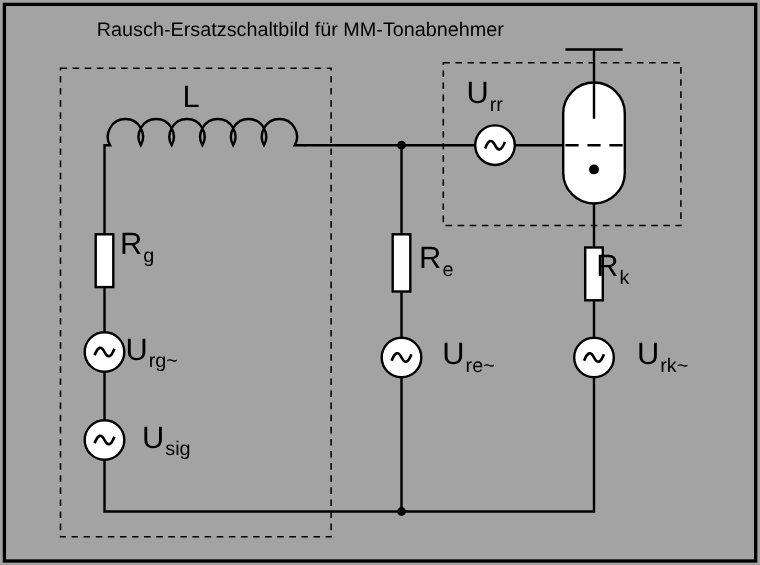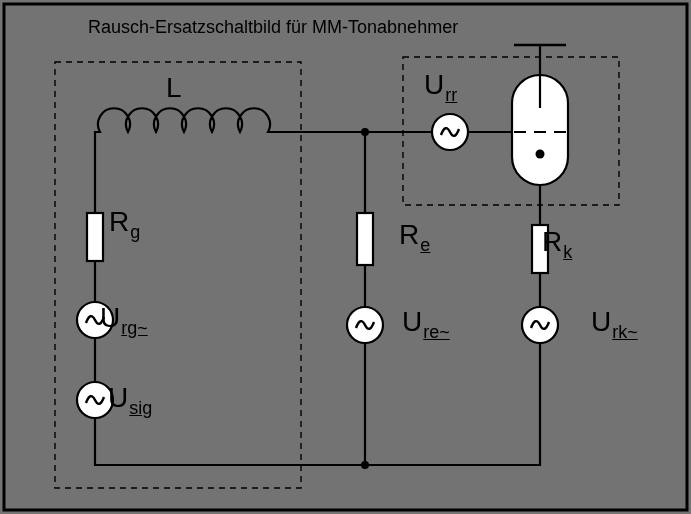--- a/index.html
+++ b/index.html
@@ -1,27 +1,27 @@
 <!DOCTYPE html>
 <html><head>
 <meta charset="utf-8">
 <style>
   html,body{margin:0;padding:0;background:#ffffff;}
   .frame{
     position:relative;
     width:691px;height:514px;
-    background:#737373;
+    background:#a3a3a3;
     font-family:"Liberation Sans", sans-serif;
     overflow:hidden;
   }
   .frame svg{position:absolute;left:0;top:0;}
   .lbl{position:absolute;color:#000;white-space:nowrap;line-height:1;}
   .title{font-size:18px;letter-spacing:0px;}
   .comp{font-size:28px;}
-  .comp .sub{font-size:18px;position:relative;top:7px;margin-left:1px;text-decoration:underline;}
+  .comp .sub{font-size:18px;position:relative;top:7px;margin-left:1px;}
 </style>
 </head>
 <body>
 
 <div class="frame">
 
   <svg width="691" height="514" viewBox="0 0 691 514">
 
     <rect x="4" y="4" width="683" height="506" fill="none" stroke="#000" stroke-width="3"></rect>
 
@@ -70,27 +70,27 @@
       <circle cx="540" cy="154" r="4.5" fill="#000"></circle>
     </g>
   </svg>
 
   <div class="lbl title" style="left:88px;top:18px">Rausch-Ersatzschaltbild für MM-Tonabnehmer</div>
 
   <div class="lbl comp" style="left:166px;top:74px"><span class="main">L</span></div>
 
   <div class="lbl comp" style="left:109px;top:208px"><span class="main">R</span><span class="sub">g</span></div>
 
-  <div class="lbl comp" style="left:100px;top:304px"><span class="main">U</span><span class="sub">rg~</span></div>
+  <div class="lbl comp" style="left:114px;top:304px"><span class="main">U</span><span class="sub">rg~</span></div>
 
-  <div class="lbl comp" style="left:108px;top:384px"><span class="main">U</span><span class="sub">sig</span></div>
+  <div class="lbl comp" style="left:129px;top:384px"><span class="main">U</span><span class="sub">sig</span></div>
 
-  <div class="lbl comp" style="left:399px;top:221px"><span class="main">R</span><span class="sub">e</span></div>
+  <div class="lbl comp" style="left:381px;top:221px"><span class="main">R</span><span class="sub">e</span></div>
 
   <div class="lbl comp" style="left:402px;top:308px"><span class="main">U</span><span class="sub">re~</span></div>
 
   <div class="lbl comp" style="left:424px;top:71px"><span class="main">U</span><span class="sub">rr</span></div>
 
   <div class="lbl comp" style="left:542px;top:228px"><span class="main">R</span><span class="sub">k</span></div>
 
-  <div class="lbl comp" style="left:591px;top:308px"><span class="main">U</span><span class="sub">rk~</span></div>
+  <div class="lbl comp" style="left:579px;top:308px"><span class="main">U</span><span class="sub">rk~</span></div>
 
 </div>
 
 </body></html>

